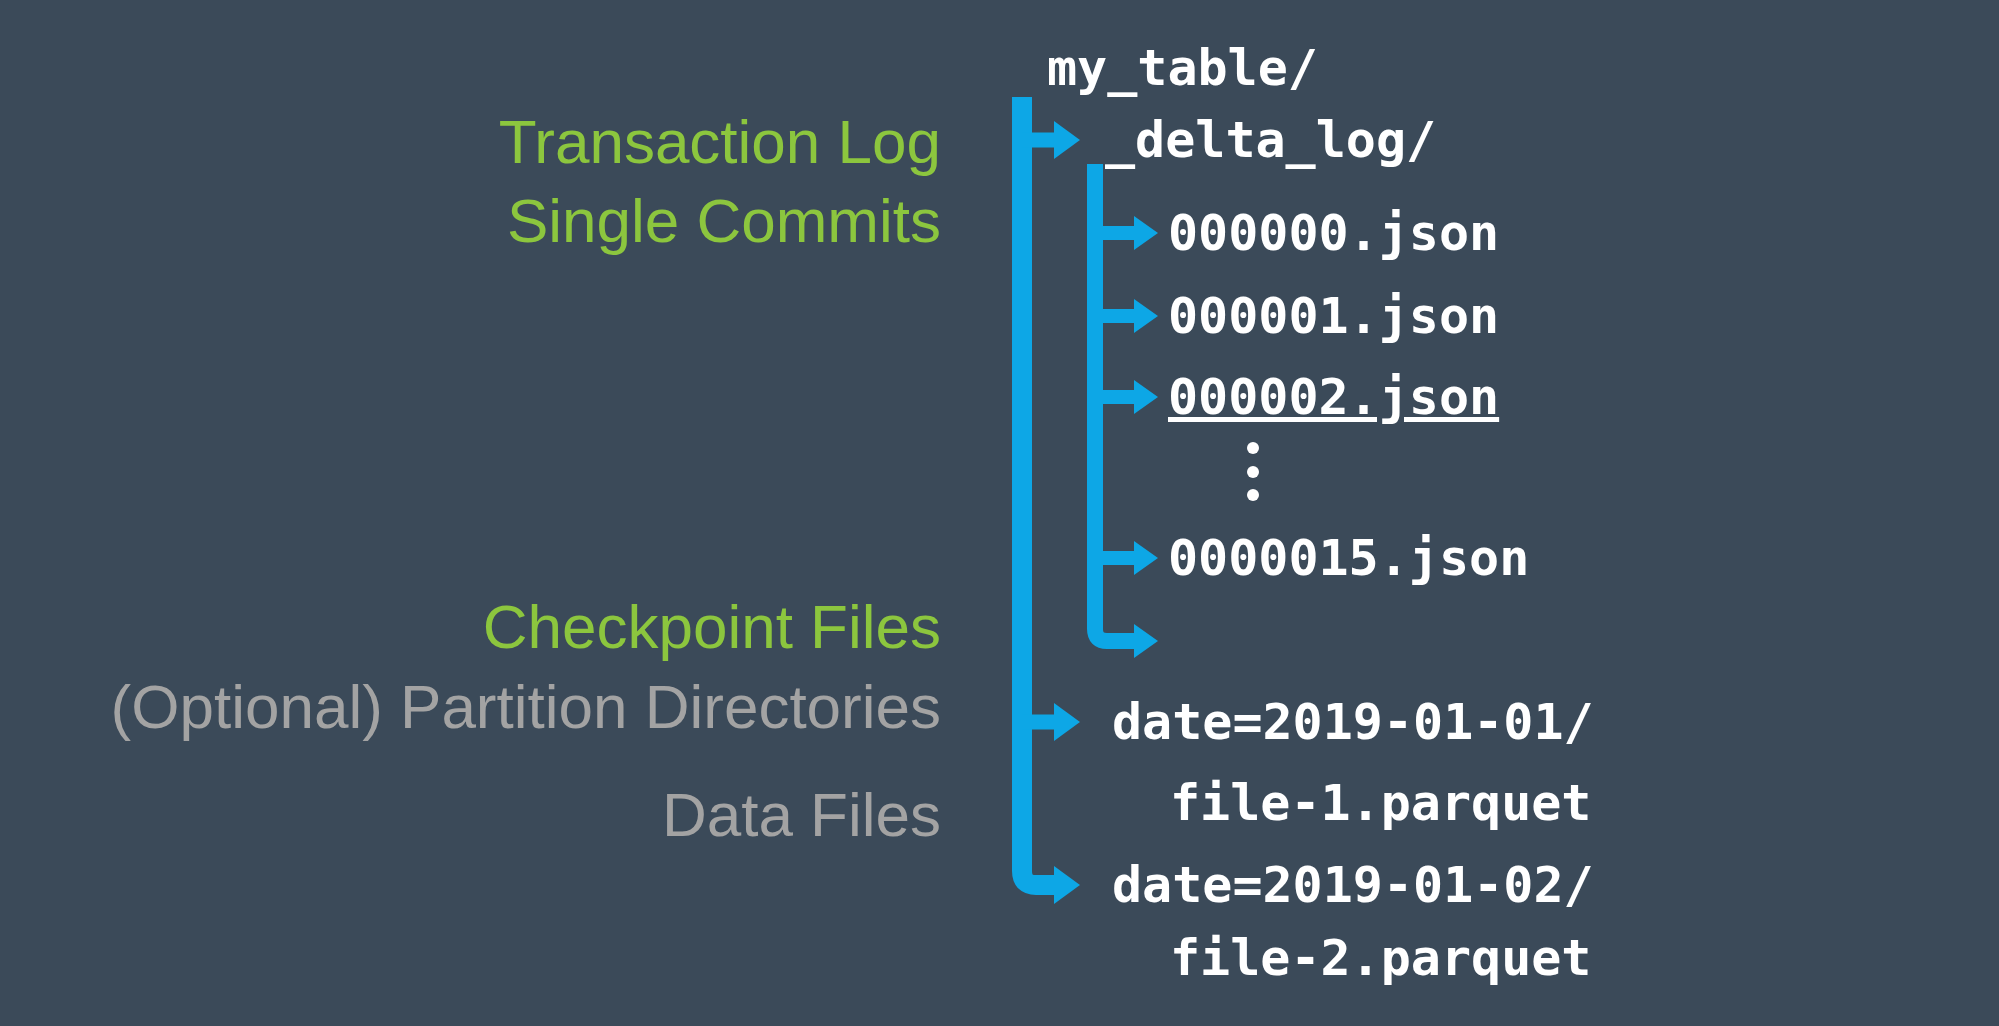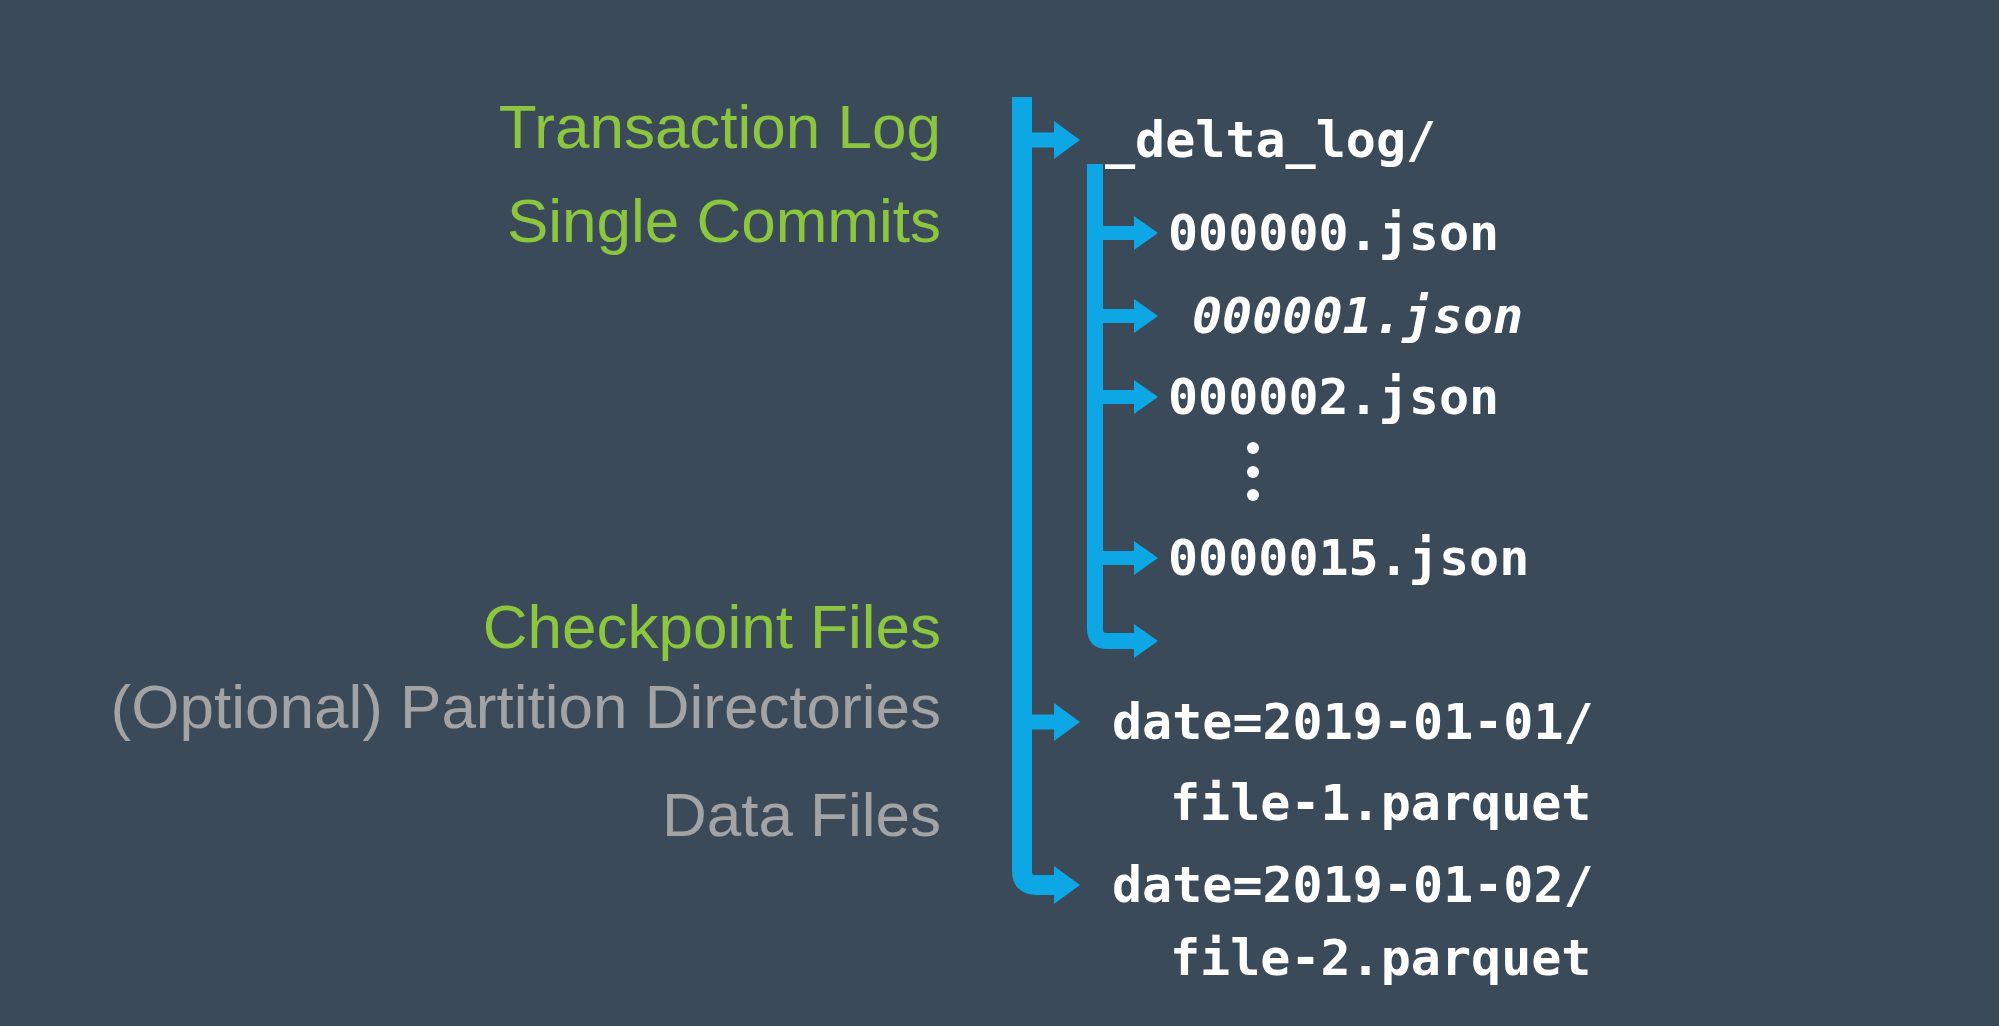--- a/index.html
+++ b/index.html
@@ -79,30 +79,31 @@
       <polygon points="1054,866 1080,885 1054,904"></polygon>
 
       <polygon points="1134,216 1158,233 1134,250"></polygon>
       <polygon points="1134,299 1158,316 1134,333"></polygon>
       <polygon points="1134,380 1158,397 1134,414"></polygon>
       <polygon points="1134,541 1158,558 1134,575"></polygon>
       <polygon points="1134,624 1158,641 1134,658"></polygon>
     </g>
   </svg>
 
-  <div class="label green" style="top:128px;margin-left:14px;">Transaction Log</div>
+  <div class="label green" style="top:143px;margin-left:14px;">Transaction Log</div>
   <div class="label green" style="top:222px;">Single Commits</div>
   <div class="label green" style="top:628px;margin-left:23px;">Checkpoint Files</div>
   <div class="label orange" style="top:708px;">(Optional) Partition Directories</div>
   <div class="label orange" style="top:798px;margin-top:18px;">Data Files</div>
 
+  <div class="mono-row" style="left:1047px; top:68px;">my_table/</div>
   <div class="mono-row" style="left:1105px; top:140px;">_delta_log/</div>
   <div class="mono-row" style="left:1168px; top:233px;">000000.json</div>
-  <div class="mono-row" style="left:1192px; top:316px;font-style:italic;">000001.json</div>
-  <div class="mono-row" style="left:1168px; top:397px;">000002.json</div>
+  <div class="mono-row" style="left:1168px; top:316px;">000001.json</div>
+  <div class="mono-row" style="left:1168px; top:397px;text-decoration:underline;">000002.json</div>
 
   <div class="v-ellipsis">
     <div class="dot"></div>
     <div class="dot"></div>
     <div class="dot"></div>
   </div>
 
   <div class="mono-row" style="left:1168px; top:558px;">0000015.json</div>
   <div class="mono-row" style="left:1112px; top:722px;">date=2019-01-01/</div>
   <div class="mono-row" style="left:1170px; top:803px;">file-1.parquet</div>

